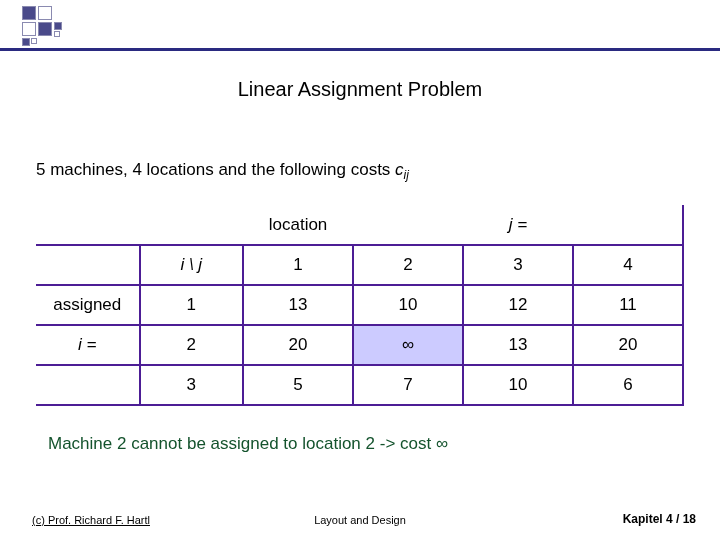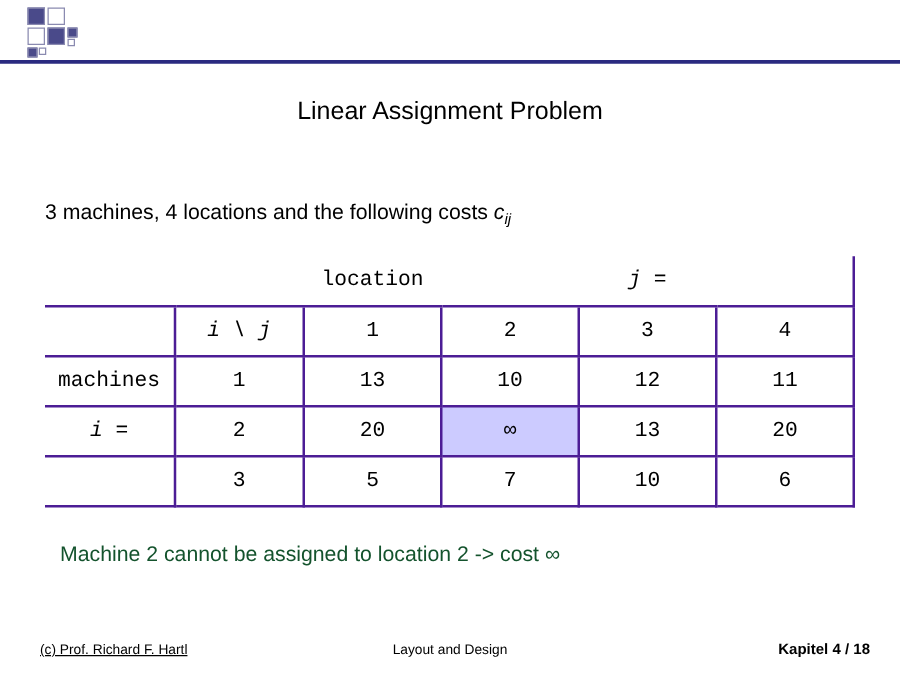--- a/index.html
+++ b/index.html
@@ -48,21 +48,20 @@
     font-size: 17px;
     color: #000;
   }
   .subtitle .sub { font-style: italic; font-size: 12px; vertical-align: sub; }
   .subtitle .cij { font-style: italic; }
   .tablewrap {
     position: absolute;
     top: 205px;
     left: 36px;
     width: 648px;
-    font-family: Liberation Mono, monospace;
   }
   table {
     border-collapse: collapse;
     width: 100%;
   }
   td {
     border: 2px solid #4c1d95;
     height: 40px;
     text-align: center;
     font-size: 17px;
@@ -121,21 +120,21 @@
   <div class="sq fill" style="top:22px;left:54px;width:8px;height:8px;"></div>
   <div class="sq" style="top:31px;left:54px;width:6px;height:6px;"></div>
   <div class="sq fill" style="top:38px;left:22px;width:8px;height:8px;"></div>
   <div class="sq" style="top:38px;left:31px;width:6px;height:6px;"></div>
 </div>
 <div class="topbar"></div>
 
 <div class="title">Linear Assignment Problem</div>
 
 <div class="subtitle">
-  <span>3 machines, 4 locations and the following costs </span><span class="cij">c</span><span class="sub">ij</span>
+  <span>5 machines, 4 locations and the following costs </span><span class="cij">c</span><span class="sub">ij</span>
 </div>
 
 <div class="tablewrap">
 <table>
   <colgroup>
     <col style="width:16%">
         <col style="width:16%">
         <col style="width:17%">
         <col style="width:17%">
         <col style="width:17%">
@@ -152,21 +151,21 @@
   </tr>
   <tr>
     <td class="noleft"></td>
     <td class="it">i \ j</td>
     <td>1</td>
     <td>2</td>
     <td>3</td>
     <td>4</td>
   </tr>
   <tr>
-    <td class="noleft">machines</td>
+    <td class="noleft">assigned</td>
     <td>1</td>
     <td>13</td>
     <td>10</td>
     <td>12</td>
     <td>11</td>
   </tr>
   <tr>
     <td class="noleft it">i =</td>
     <td>2</td>
     <td>20</td>

